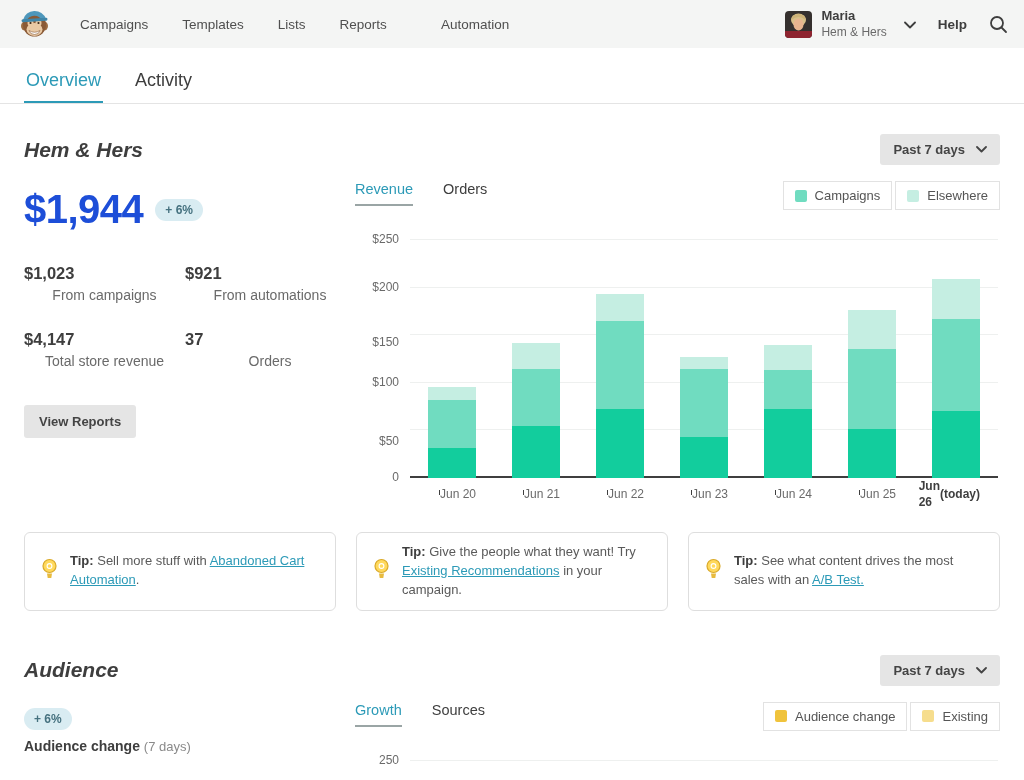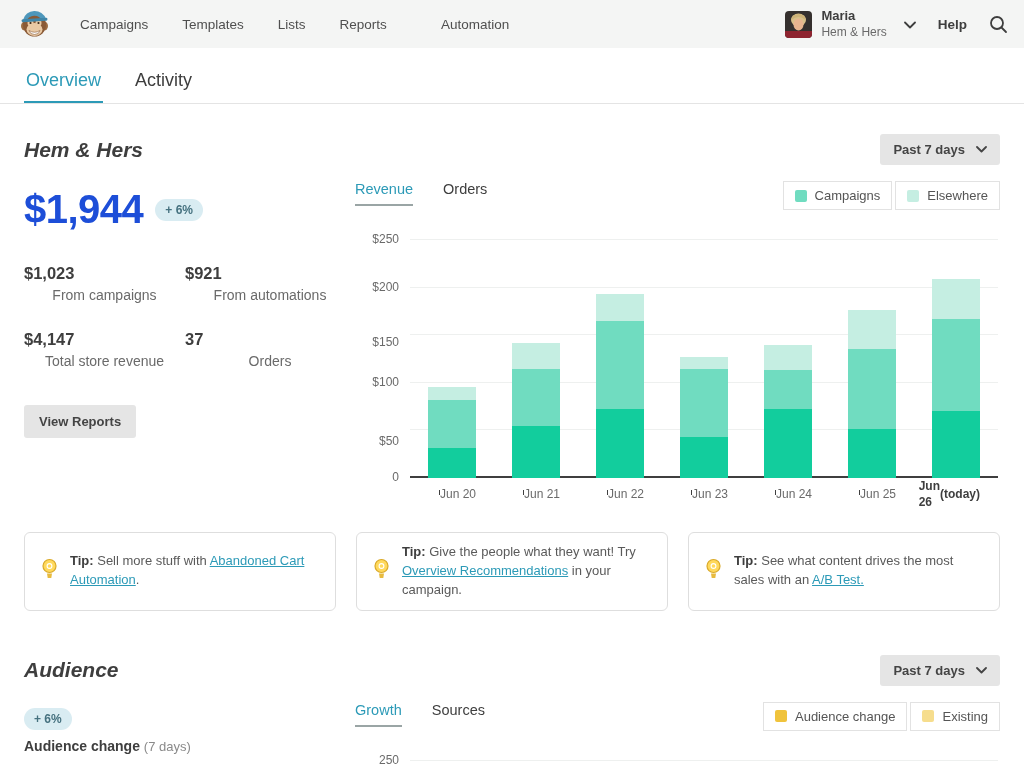--- a/index.html
+++ b/index.html
@@ -306,21 +306,21 @@
       <p><b>Tip:</b><span> Sell more stuff with </span><a>Abandoned Cart Automation</a><span>.</span></p>
     </div>
     <div class="tip">
       <span class="tip-icon">
         <svg width="17" height="23" viewBox="0 0 17 23">
             <circle cx="8.5" cy="8" r="6.5" fill="#ffd95c" stroke="#d9a929" stroke-width="1.2"></circle>
             <circle cx="8.5" cy="8" r="2.4" fill="none" stroke="#fff" stroke-width="1.1"></circle>
             <path d="M6 15.5 h5 l-0.7 4.5 h-3.6z" fill="#e8bb3f"></path>
           </svg>
       </span>
-      <p><b>Tip:</b><span> Give the people what they want! Try </span><a>Overview Recommendations</a><span> in your campaign.</span></p>
+      <p><b>Tip:</b><span> Give the people what they want! Try </span><a>Existing Recommendations</a><span> in your campaign.</span></p>
     </div>
     <div class="tip">
       <span class="tip-icon">
         <svg width="17" height="23" viewBox="0 0 17 23">
             <circle cx="8.5" cy="8" r="6.5" fill="#ffd95c" stroke="#d9a929" stroke-width="1.2"></circle>
             <circle cx="8.5" cy="8" r="2.4" fill="none" stroke="#fff" stroke-width="1.1"></circle>
             <path d="M6 15.5 h5 l-0.7 4.5 h-3.6z" fill="#e8bb3f"></path>
           </svg>
       </span>
       <p><b>Tip:</b><span> See what content drives the most sales with an </span><a>A/B Test.</a><span></span></p>

